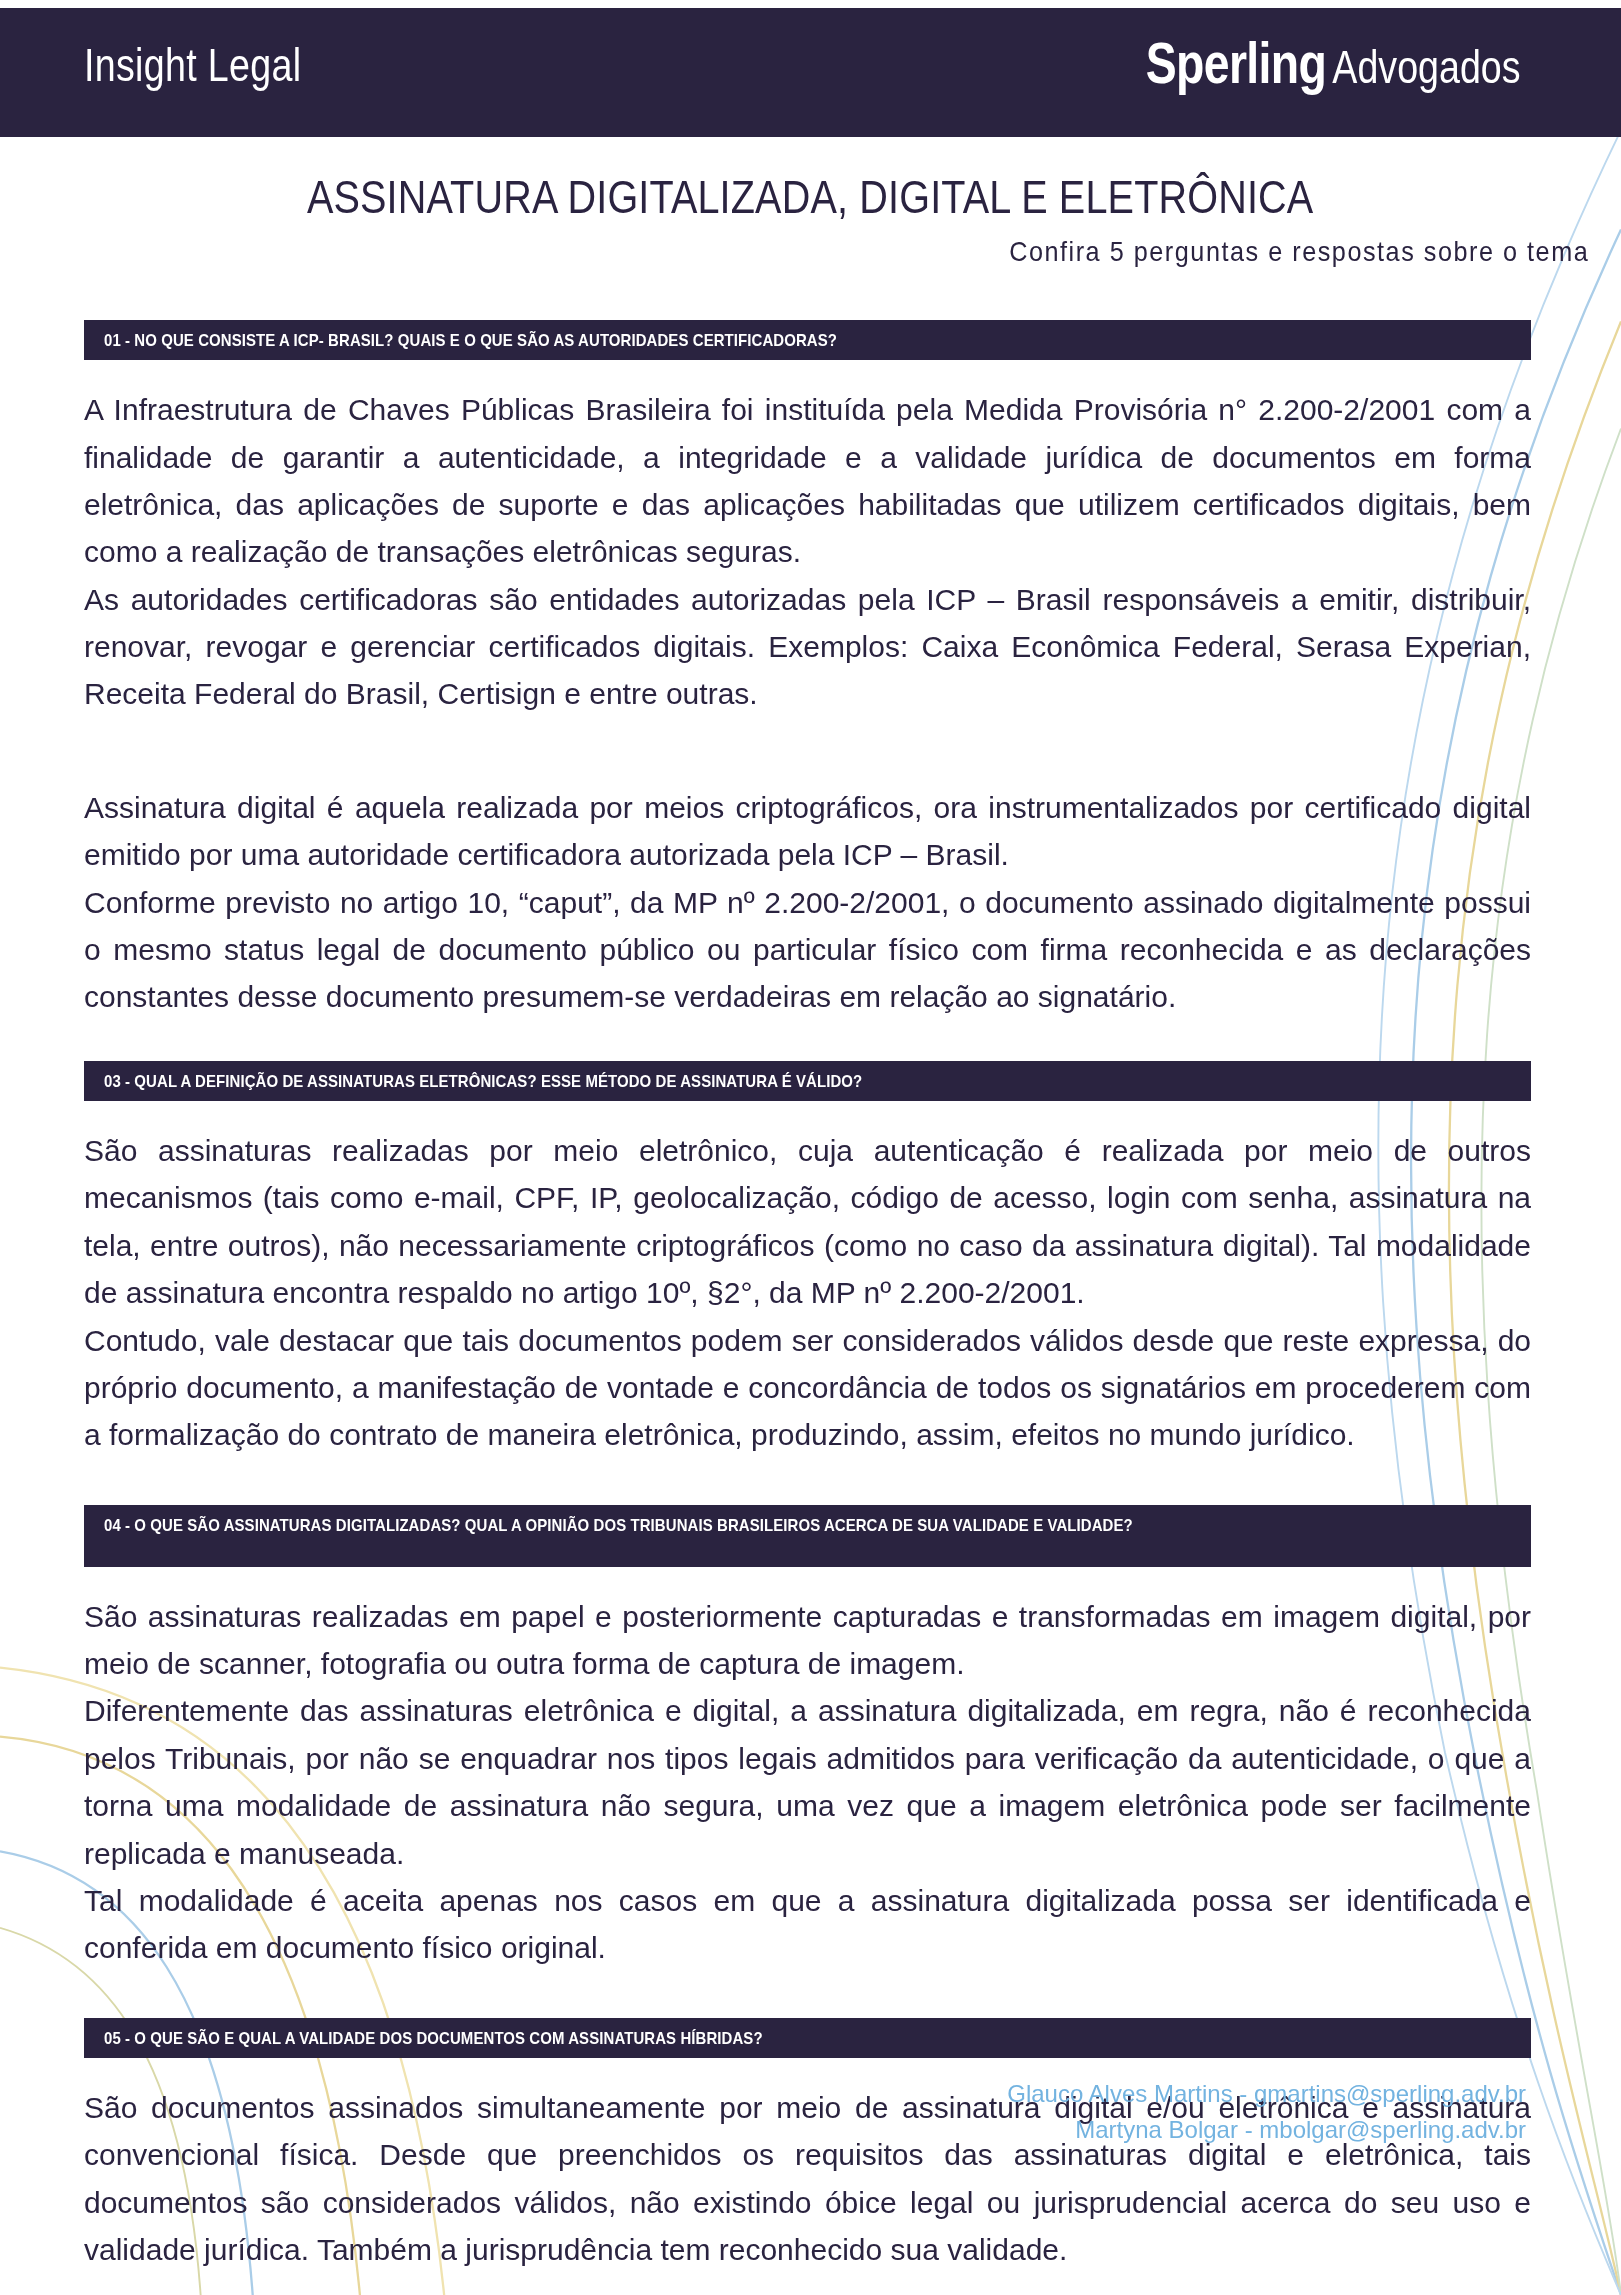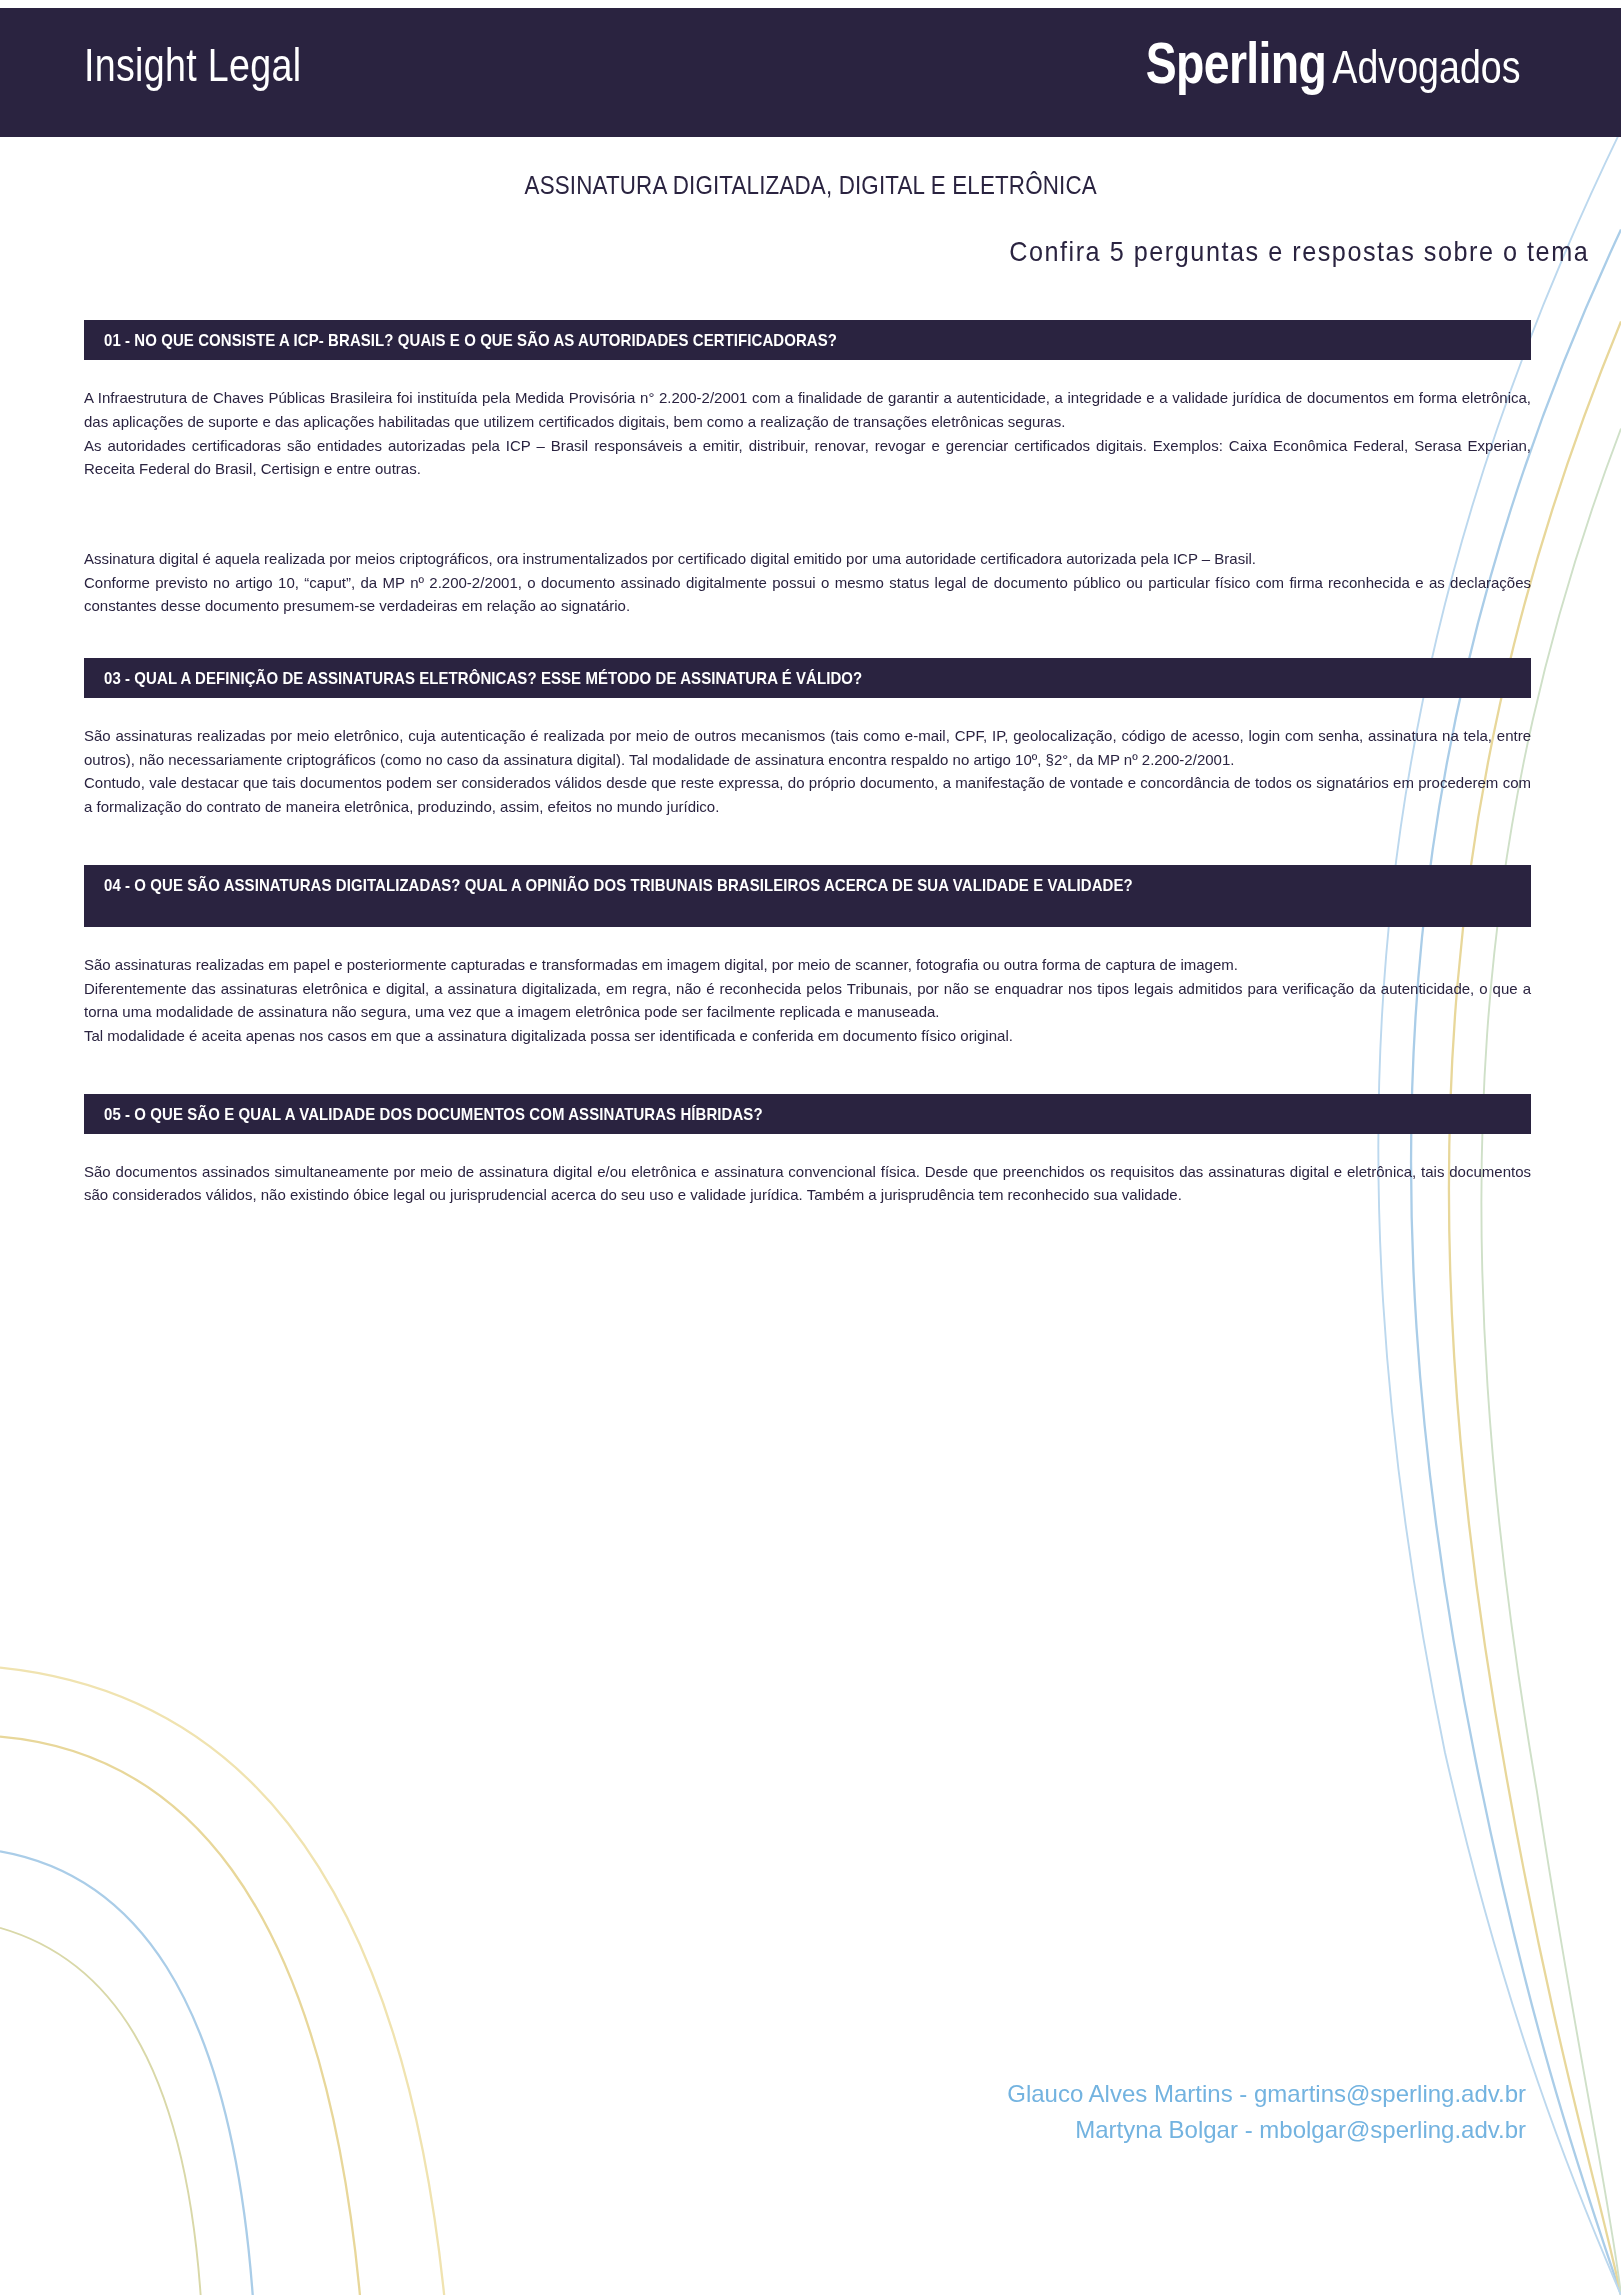--- a/index.html
+++ b/index.html
@@ -50,21 +50,21 @@
   }
   .brand-right .adv {
     font-size:47px; font-weight:300; letter-spacing:0px; margin-left:7.7px;
   }
 
   
   .doc-title {
     position:absolute; top:170px; left:0; width:1621px;
     text-align:center;
     color:#2a2340;
-    font-size:26px;
+    font-size:46px;
     font-weight:400;
     letter-spacing:0.2px;
     z-index:4;
   }
   .doc-title span { display:inline-block; transform:scaleX(0.86); }
   .doc-subtitle {
     position:absolute; top:236px; left:0; width:1621px;
     text-align:right;
     color:#2a2340;
     font-size:28px;
@@ -95,21 +95,21 @@
   }
   .qbar span { display:inline-block; transform:scaleX(0.88); transform-origin:left center; }
   .qbar.two-line {
     white-space:normal;
     height:62px;
     padding-bottom:0;
   }
 
   .answer {
     color:#2a2340;
-    font-size:15px;
+    font-size:30px;
     line-height:1.58;
     text-align:justify;
     text-justify:inter-word;
   }
   .answer p { margin:0; }
 
   .gap-sm { height:26px; }
   .gap-md { height:40px; }
   .gap-lg { height:46px; }
 

